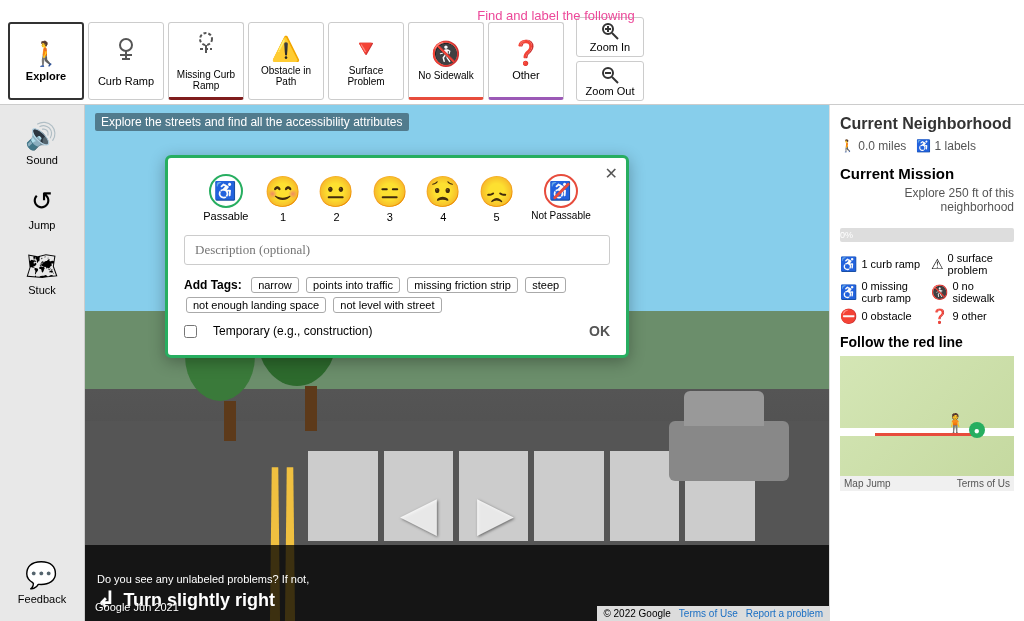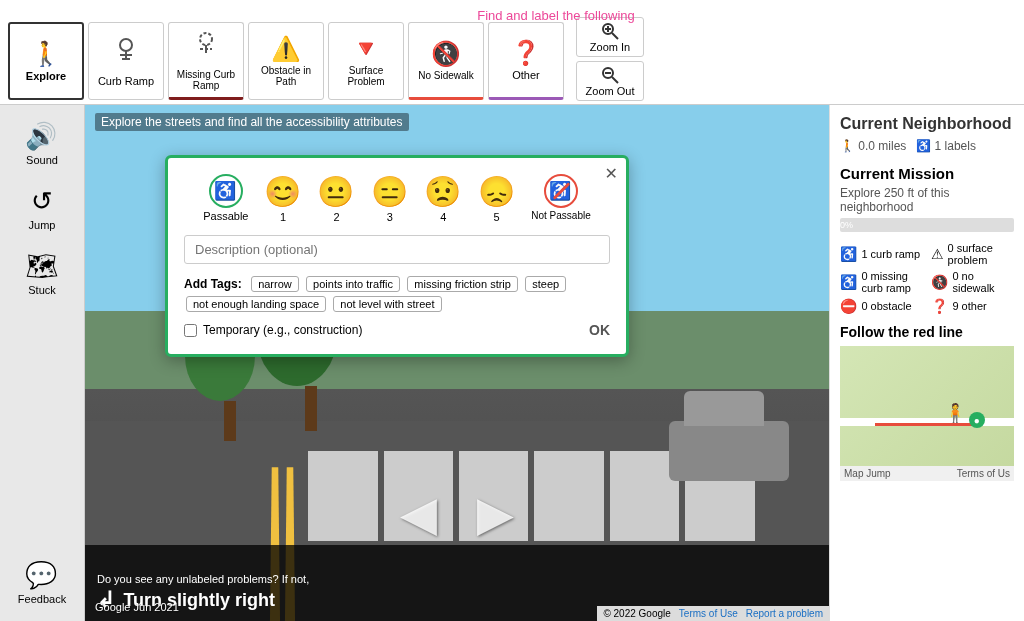--- a/index.html
+++ b/index.html
@@ -278,21 +278,21 @@
       border-left: 1px solid #ddd;
       padding: 10px;
       overflow-y: auto;
       font-size: 12px;
     }
     .rp-neighborhood { font-size: 16px; font-weight: bold; color: #333; }
     .rp-location { color: #1a6fc4; font-size: 13px; cursor: pointer; }
     .rp-stats { display: flex; gap: 10px; margin: 6px 0; font-size: 12px; color: #555; }
     .rp-mission { margin-top: 12px; }
     .rp-mission-title { font-size: 15px; font-weight: bold; margin-bottom: 4px; }
-    .rp-mission-desc { font-size: 12px; color: #555; margin-bottom: 4px; }
+    .rp-mission-desc { font-size: 12px; color: #555; margin-bottom: 14px; text-align: right; }
     .progress-bar { background: #ddd; height: 14px; border-radius: 2px; margin-bottom: 10px; }
     .progress-fill { height: 100%; background: #27ae60; border-radius: 2px; font-size: 9px; color: #fff; text-align: center; line-height: 14px; }
     .label-counts { display: grid; grid-template-columns: 1fr 1fr; gap: 4px 8px; margin-bottom: 10px; }
     .label-item { font-size: 11px; display: flex; align-items: center; gap: 4px; }
     .label-icon { font-size: 14px; }
     .rp-follow { font-size: 14px; font-weight: bold; margin-bottom: 6px; }
     .mini-map {
       width: 100%;
       height: 120px;
       background: #e8e8e8;
@@ -405,20 +405,21 @@
     }
     .desc-input {
       width: 100%;
       border: 1px solid #ccc;
       border-radius: 3px;
       padding: 6px 10px;
       font-size: 13px;
       color: #999;
       margin-bottom: 10px;
       outline: none;
+      font-family: Liberation Serif, serif;
     }
     .tags-row {
       font-size: 12px;
       margin-bottom: 8px;
     }
     .tags-row .tag-label { font-weight: bold; margin-right: 4px; }
     .tag {
       display: inline-block;
       border: 1px solid #aaa;
       border-radius: 3px;
@@ -426,21 +427,21 @@
       margin: 2px 2px;
       font-size: 11px;
       cursor: pointer;
       background: #fff;
     }
     .dialog-bottom {
       display: flex;
       align-items: center;
       justify-content: space-between;
     }
-    .temp-checkbox { display: flex; align-items: center; gap: 6px; font-size: 12px; cursor: pointer; }
+    .temp-checkbox { display: flex; align-items: center; gap: 16px; font-size: 12px; cursor: pointer; }
     .ok-btn {
       background: none;
       border: none;
       color: #555;
       font-size: 14px;
       cursor: pointer;
       font-weight: bold;
     }
 
     

